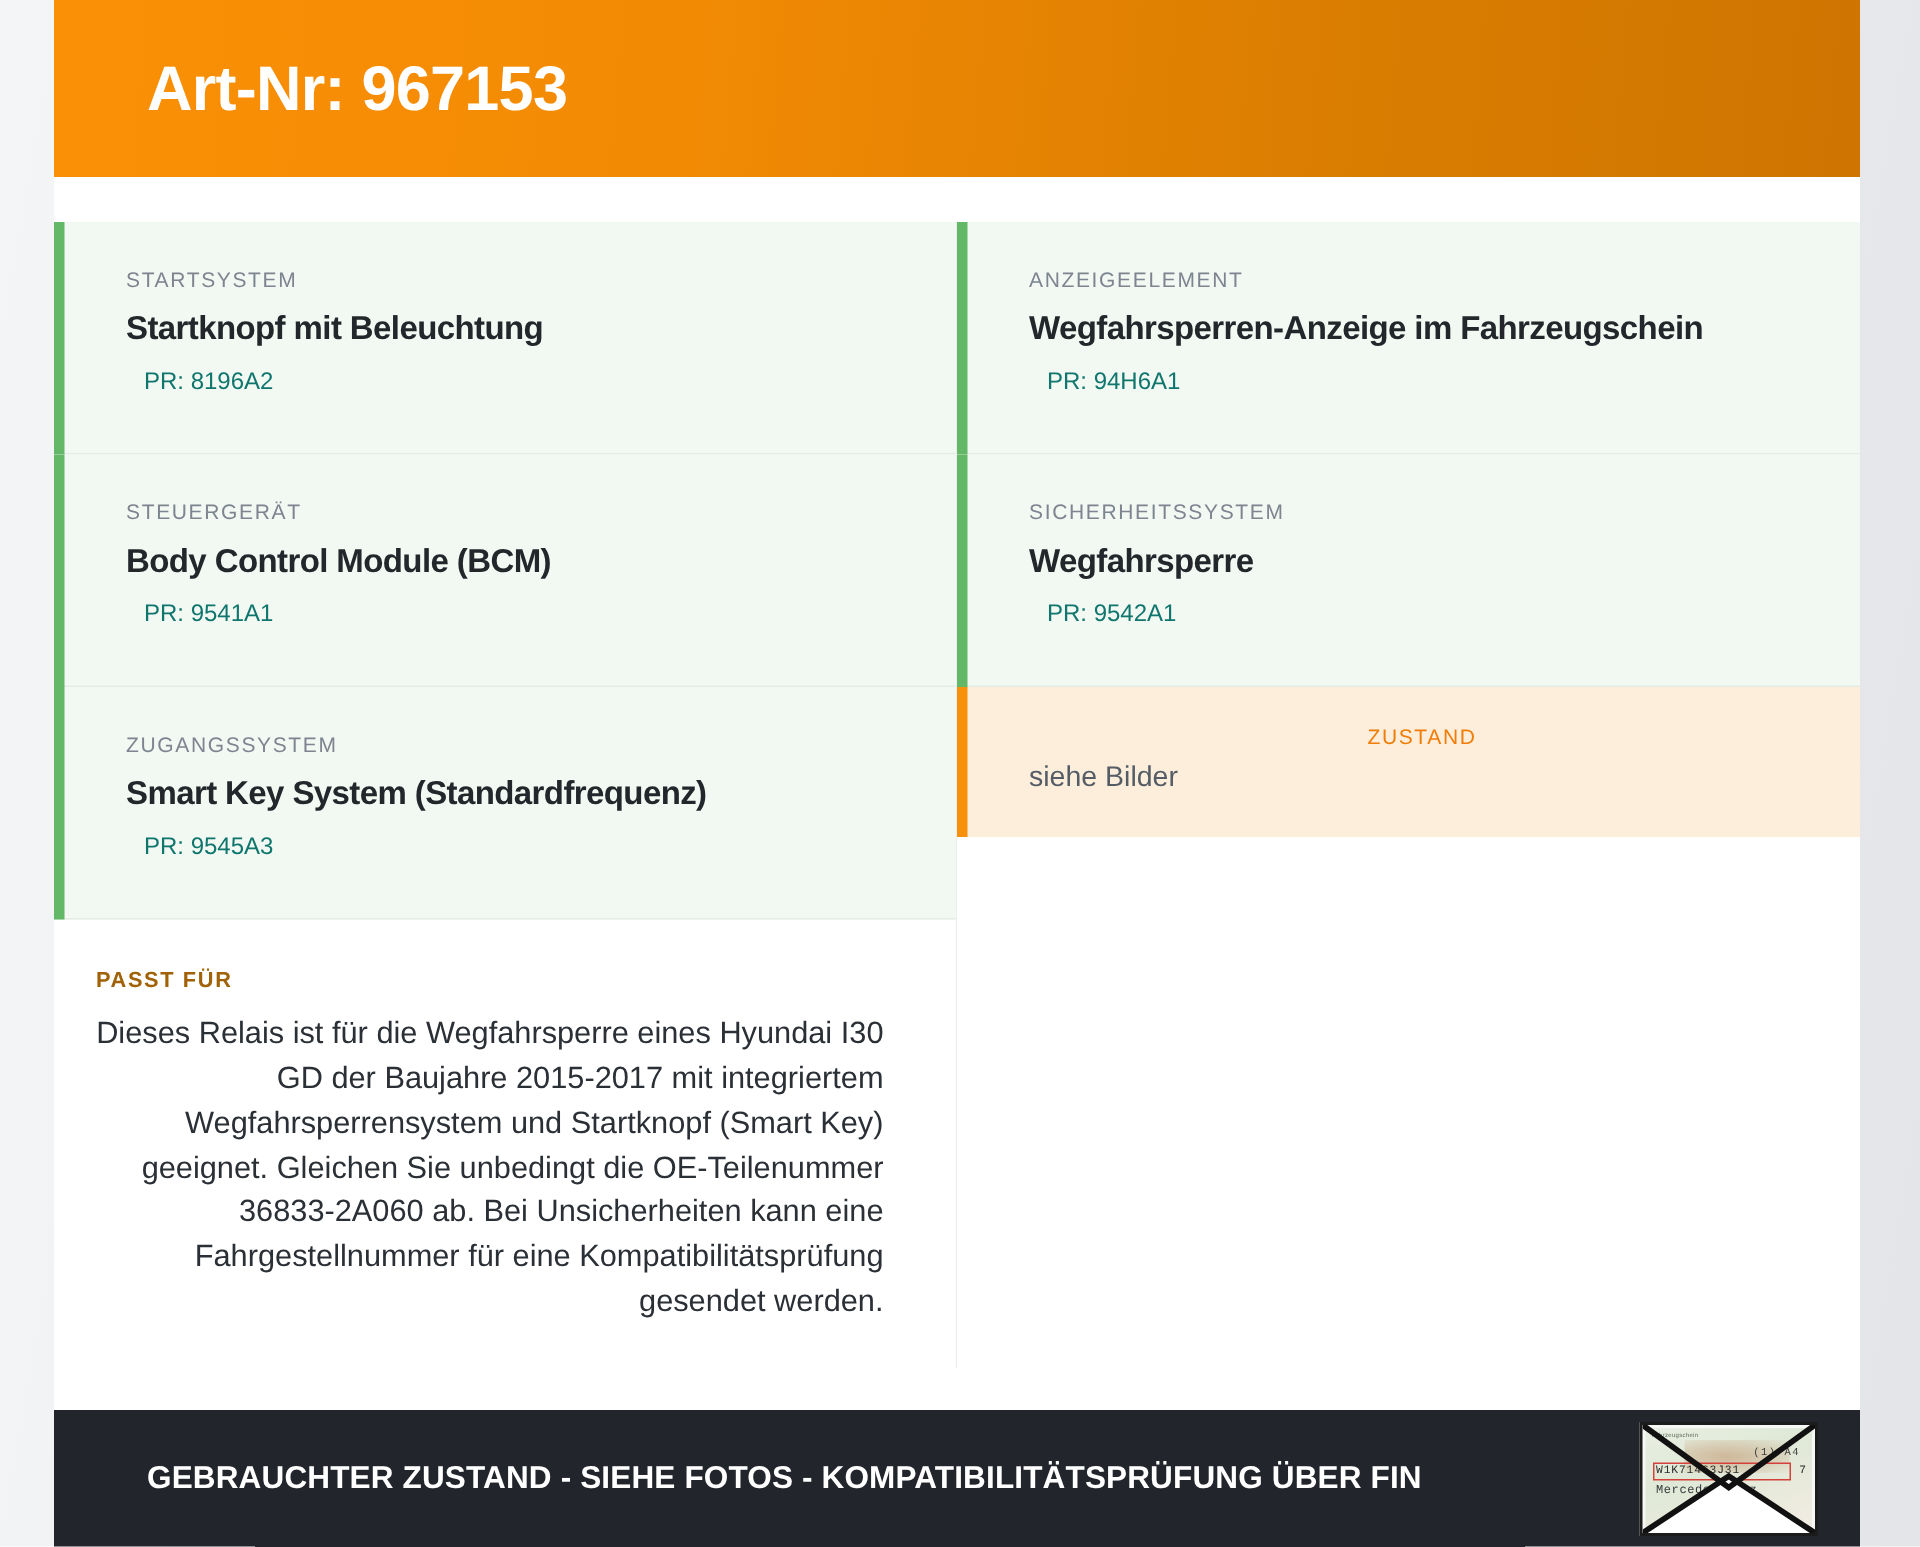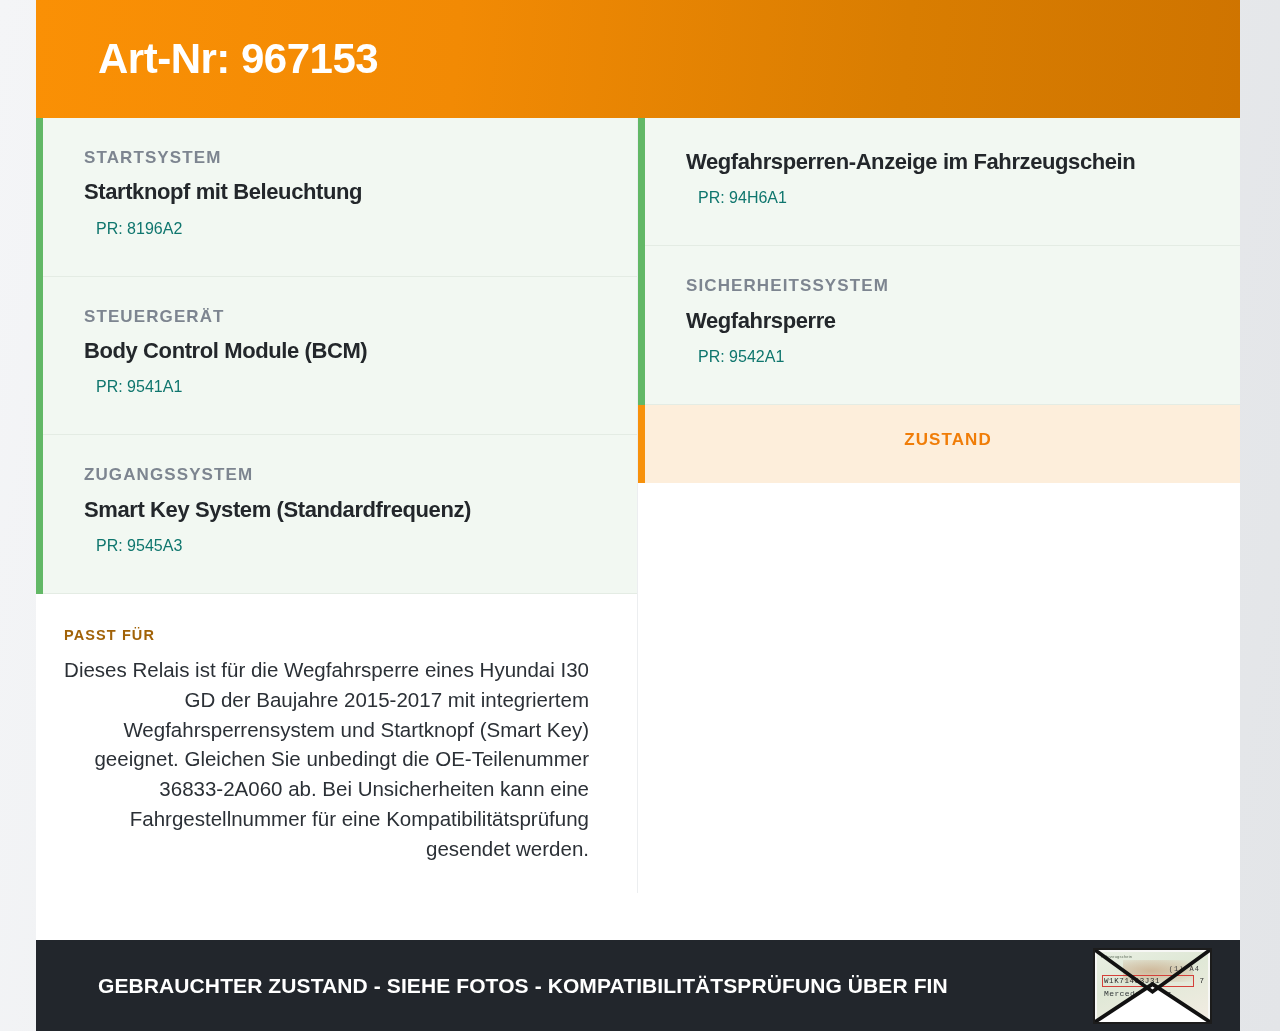--- a/index.html
+++ b/index.html
@@ -17,20 +17,21 @@
 
   .sheet {
     position: absolute;
     left: 36px;
     top: 0;
     width: 1204px;
     height: 1031px;
     background: #ffffff;
     display: flex;
     flex-direction: column;
+    gap: 30px;
   }
 
   
   .header {
     height: 118px;
     flex: 0 0 118px;
     background: linear-gradient(95deg, #fa9005 0%, #f28a04 35%, #d97d01 72%, #cf7400 100%);
     display: flex;
     align-items: center;
     padding: 0 0 0 62px;
@@ -91,22 +92,22 @@
     content: "";
     position: absolute;
     left: 0;
     top: 0;
     bottom: 0;
     width: 7px;
     background: #f7910b;
   }
 
   .spec-label {
-    font-size: 17px;
-    font-weight: bold;
+    font-size: 14px;
+    font-weight: normal;
     letter-spacing: 1.1px;
     color: #7d8590;
     text-transform: uppercase;
     margin: 0 0 10px 0;
     line-height: 1.2;
   }
   .spec.orange .spec-label {
     color: #f07d08;
     margin-bottom: 7px;
     text-align: center;
@@ -299,32 +300,34 @@
       <div class="fits">
         <div class="fits-label">PASST FÜR</div>
         <div class="fits-text">Dieses Relais ist für die Wegfahrsperre eines Hyundai I30 GD der Baujahre 2015-2017 mit integriertem Wegfahrsperrensystem und Startknopf (Smart Key) geeignet. Gleichen Sie unbedingt die OE-Teilenummer 36833-2A060 ab. Bei Unsicherheiten kann eine Fahrgestellnummer für eine Kompatibilitätsprüfung gesendet werden.</div>
       </div>
 
     </div>
 
     <div class="col col-right">
 
       <div class="spec green">
+        <div class="spec-label">ANZEIGEELEMENT</div>
         <div class="spec-title">Wegfahrsperren-Anzeige im Fahrzeugschein</div>
         <div class="spec-pr">PR: 94H6A1</div>
       </div>
 
       <div class="spec green">
         <div class="spec-label">SICHERHEITSSYSTEM</div>
         <div class="spec-title">Wegfahrsperre</div>
         <div class="spec-pr">PR: 9542A1</div>
       </div>
 
       <div class="spec orange">
         <div class="spec-label">ZUSTAND</div>
+        <div class="spec-value">siehe Bilder</div>
       </div>
 
       <div class="col-right-filler"></div>
 
     </div>
 
   </div>
 
   <div class="footer">
     <div class="footer-text">GEBRAUCHTER ZUSTAND - SIEHE FOTOS - KOMPATIBILITÄTSPRÜFUNG ÜBER FIN</div>

